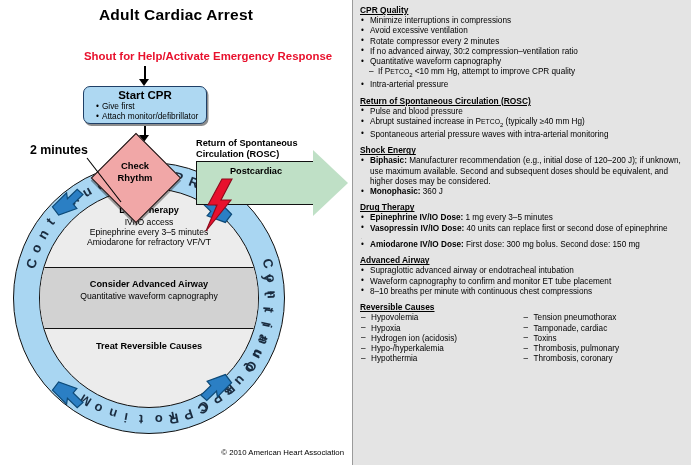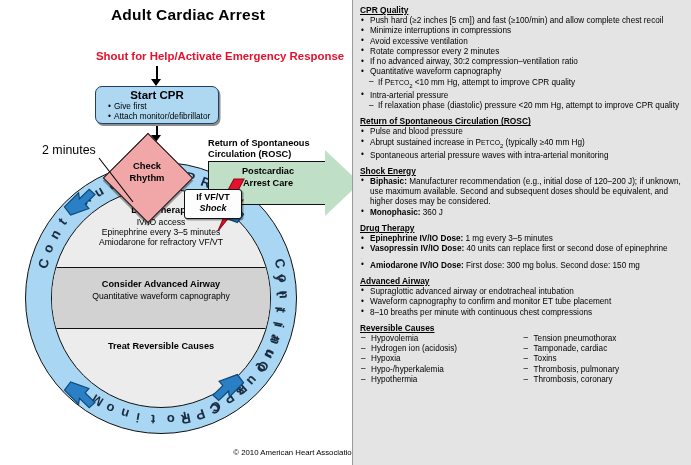--- a/index.html
+++ b/index.html
@@ -5,21 +5,21 @@
   html,body{margin:0;padding:0;}
   body{
     width:691px;height:465px;
     background:#ffffff;
     font-family:"Liberation Sans", sans-serif;
     color:#000;
     overflow:hidden;
     position:relative;
   }
   
-  #left-panel{position:absolute;left:12px;top:0;width:409px;height:465px;background:#fff;overflow:hidden;}
+  #left-panel{position:absolute;left:0;top:0;width:409px;height:465px;background:#fff;overflow:hidden;}
 
   #page-title{
     position:absolute;left:0;top:6px;width:352px;text-align:center;
     font-size:15.5px;font-weight:bold;letter-spacing:.2px;
   }
 
   #shout-line{
     position:absolute;left:0;top:50px;width:352px;text-align:center;
     font-size:11.4px;font-weight:bold;color:#e8112d;padding-left:32px;
   }
@@ -103,21 +103,21 @@
     position:absolute;left:312px;top:149px;width:0;height:0;
     border-top:34px solid transparent;border-bottom:34px solid transparent;
     border-left:37px solid #111;z-index:-1;
   }
   #pcac-label{
     position:absolute;left:200px;top:166px;width:112px;text-align:center;
     font-size:9.2px;font-weight:bold;line-height:11.5px;
   }
 
   
-  #two-min{position:absolute;left:30px;top:143px;font-size:12.4px;font-weight:normal;}
+  #two-min{position:absolute;left:30px;top:143px;font-size:12.4px;font-weight:bold;}
   #two-min-leader{position:absolute;left:85px;top:156px;width:38px;height:48px;}
 
   #copyright{position:absolute;left:0;top:448px;width:344px;text-align:right;font-size:7.8px;}
 
   
   #right-panel{
     position:absolute;left:352px;top:0;width:339px;height:465px;
     background:#e4e4e4;border-left:1px solid #9a9a9a;box-sizing:border-box;
     padding:4px 6px 0 7px;
   }
@@ -240,59 +240,52 @@
 
   <div id="green-arrow-head-stroke"></div>
   <div id="green-arrow-body"></div>
   <div id="green-arrow-head"></div>
   <div id="rosc-label">
     <div>Return of Spontaneous</div>
     <div>Circulation (ROSC)</div>
   </div>
   <div id="pcac-label">
     <div>Postcardiac</div>
-    <div>Arrest Care</div>
   </div>
 
   <svg width="40" height="56" style="position:absolute;left:204px;top:178px;">
     <polygon points="18,1 4,27 13,27 2,53 27,22 17,22 28,1" fill="#e8112d" stroke="#8c0a1c" stroke-width="1.1"></polygon>
   </svg>
 
   <div id="check-rhythm"></div>
   <div id="check-rhythm-label">
     <div>Check</div>
     <div>Rhythm</div>
   </div>
 
-  <div id="shock-box">
-    <div id="shock-l1">If VF/VT</div>
-    <div id="shock-l2">Shock</div>
-  </div>
 
   <div id="two-min">2 minutes</div>
   <svg id="two-min-leader">
     <line x1="2" y1="2" x2="36" y2="46" stroke="#000" stroke-width="1.1"></line>
   </svg>
 
   <div id="copyright">© 2010 American Heart Association</div>
 </div>
 
 <div id="right-panel">
 
   <div class="sec-head first">CPR Quality</div>
   <ul class="b" id="list-cpr-quality">
-      <li>Push hard (≥2 inches [5 cm]) and fast (≥100/min) and allow complete chest recoil</li>
       <li>Minimize interruptions in compressions</li>
       <li>Avoid excessive ventilation</li>
       <li>Rotate compressor every 2 minutes</li>
       <li>If no advanced airway, 30:2 compression–ventilation ratio</li>
       <li>Quantitative waveform capnography</li>
       <li class="sub">If P<span class="sc">ETCO</span><sub>2</sub> &lt;10 mm Hg, attempt to improve CPR quality</li>
       <li>Intra-arterial pressure</li>
-      <li class="sub">If relaxation phase (diastolic) pressure &lt;20 mm Hg, attempt to improve CPR quality</li>
     </ul>
 
   <div class="sec-head">Return of Spontaneous Circulation (ROSC)</div>
   <ul class="b" id="list-rosc">
       <li>Pulse and blood pressure</li>
       <li>Abrupt sustained increase in P<span class="sc">ETCO</span><sub>2</sub> (typically ≥40 mm Hg)</li>
       <li>Spontaneous arterial pressure waves with intra-arterial monitoring</li>
     </ul>
 
   <div class="sec-head">Shock Energy</div>
@@ -314,22 +307,22 @@
       <li>Supraglottic advanced airway or endotracheal intubation</li>
       <li>Waveform capnography to confirm and monitor ET tube placement</li>
       <li>8–10 breaths per minute with continuous chest compressions</li>
     </ul>
 
   <div class="sec-head">Reversible Causes</div>
   <div class="two-col">
     <div>
         <ul class="b" id="list-rc1">
           <li class="dash">Hypovolemia</li>
+          <li class="dash">Hypoxia</li>
           <li class="dash">Hydrogen ion (acidosis)</li>
-          <li class="dash">Hypoxia</li>
           <li class="dash">Hypo-/hyperkalemia</li>
           <li class="dash">Hypothermia</li>
         </ul>
       </div>
     <div>
         <ul class="b" id="list-rc2">
           <li class="dash">Tension pneumothorax</li>
           <li class="dash">Tamponade, cardiac</li>
           <li class="dash">Toxins</li>
           <li class="dash">Thrombosis, pulmonary</li>

